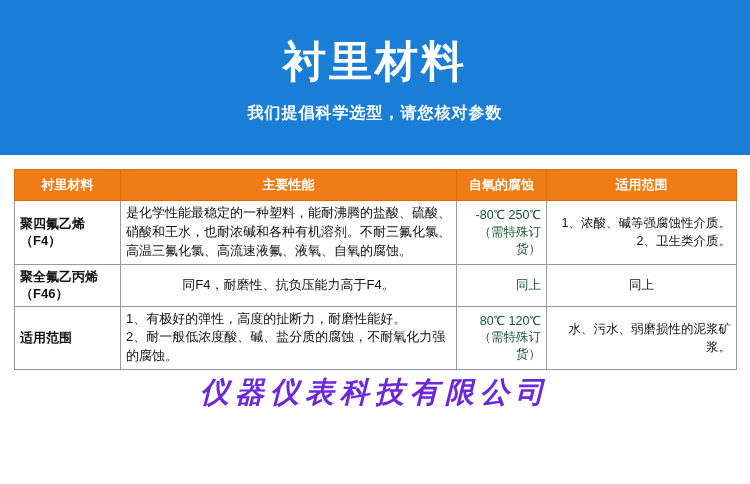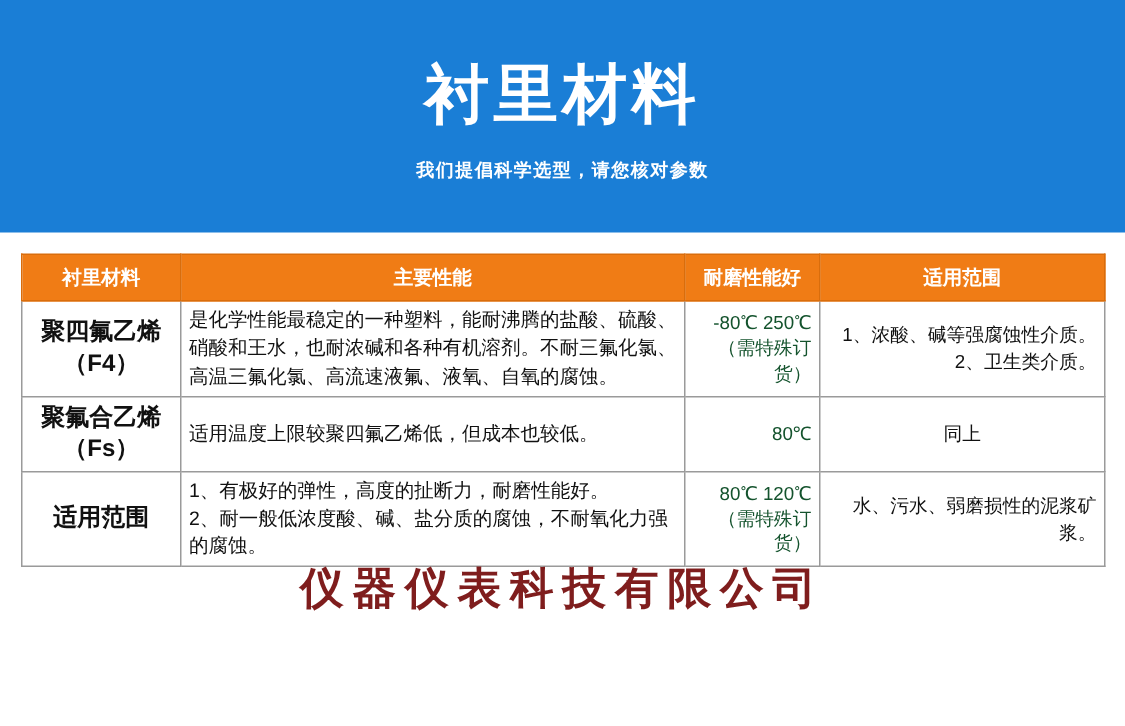--- a/index.html
+++ b/index.html
@@ -33,21 +33,21 @@
   .banner-title {
     color: #ffffff;
     font-size: 43px;
     font-weight: bold;
     letter-spacing: 3px;
     line-height: 1.15;
     margin: 0 0 16px 0;
   }
   .banner-subtitle {
     color: #ffffff;
-    font-size: 12px;
+    font-size: 16px;
     font-weight: bold;
     letter-spacing: 1px;
     margin: 0;
   }
   .table-wrap {
     padding: 14px 14px 0 14px;
     box-sizing: border-box;
     position: relative;
   }
   table.spec {
@@ -64,22 +64,21 @@
   table.spec thead th {
     background: #f07c15;
     color: #ffffff;
     font-size: 13px;
     font-weight: bold;
     text-align: center;
     height: 31px;
     border-color: #d96d0c;
   }
   td.c-name {
-    text-align: center;
-    font-size: 16px;
+    font-size: 13px;
     font-weight: bold;
     color: #111111;
     line-height: 1.35;
   }
   td.c-perf {
     text-align: left;
     font-size: 13px;
     color: #111111;
     line-height: 1.45;
   }
@@ -102,57 +101,58 @@
     text-align: center;
   }
   .watermark {
     position: absolute;
     left: 0;
     top: 218px;
     width: 750px;
     text-align: center;
     font-size: 29px;
     font-weight: bold;
-    color: #7f1d1d;
+    color: #6d28d9;
     letter-spacing: 6px;
     pointer-events: none;
     white-space: nowrap;
+    font-style: italic;
   }
 </style>
 </head>
 <body>
 
 <div class="page">
 
   <div class="banner">
     <h1 class="banner-title">衬里材料</h1>
     <div class="banner-subtitle">我们提倡科学选型，请您核对参数</div>
   </div>
 
   <div class="table-wrap">
     <table class="spec">
       <thead>
         <tr>
           <th style="width:106px">衬里材料</th>
           <th style="width:336px">主要性能</th>
-          <th style="width:90px">耐磨性能好</th>
+          <th style="width:90px">自氧的腐蚀</th>
           <th style="width:190px">适用范围</th>
         </tr>
       </thead>
       <tbody>
         <tr style="height:62px">
           <td class="c-name">聚四氟乙烯（F4）</td>
           <td class="c-perf">是化学性能最稳定的一种塑料，能耐沸腾的盐酸、硫酸、硝酸和王水，也耐浓碱和各种有机溶剂。不耐三氟化氯、高温三氟化氯、高流速液氟、液氧、自氧的腐蚀。</td>
           <td class="c-temp">-80℃ 250℃（需特殊订货）</td>
           <td class="c-use">1、浓酸、碱等强腐蚀性介质。2、卫生类介质。</td>
         </tr>
         <tr style="height:38px">
-          <td class="c-name">聚氟合乙烯（Fs）</td>
-          <td class="c-perf">适用温度上限较聚四氟乙烯低，但成本也较低。</td>
-          <td class="c-temp">80℃</td>
+          <td class="c-name">聚全氟乙丙烯（F46）</td>
+          <td class="c-perf center">同F4，耐磨性、抗负压能力高于F4。</td>
+          <td class="c-temp">同上</td>
           <td class="c-use center">同上</td>
         </tr>
         <tr style="height:58px">
           <td class="c-name">适用范围</td>
           <td class="c-perf" style="white-space:pre-line">1、有极好的弹性，高度的扯断力，耐磨性能好。
 2、耐一般低浓度酸、碱、盐分质的腐蚀，不耐氧化力强的腐蚀。</td>
           <td class="c-temp">80℃ 120℃（需特殊订货）</td>
           <td class="c-use">水、污水、弱磨损性的泥浆矿浆。</td>
         </tr>
       </tbody>

